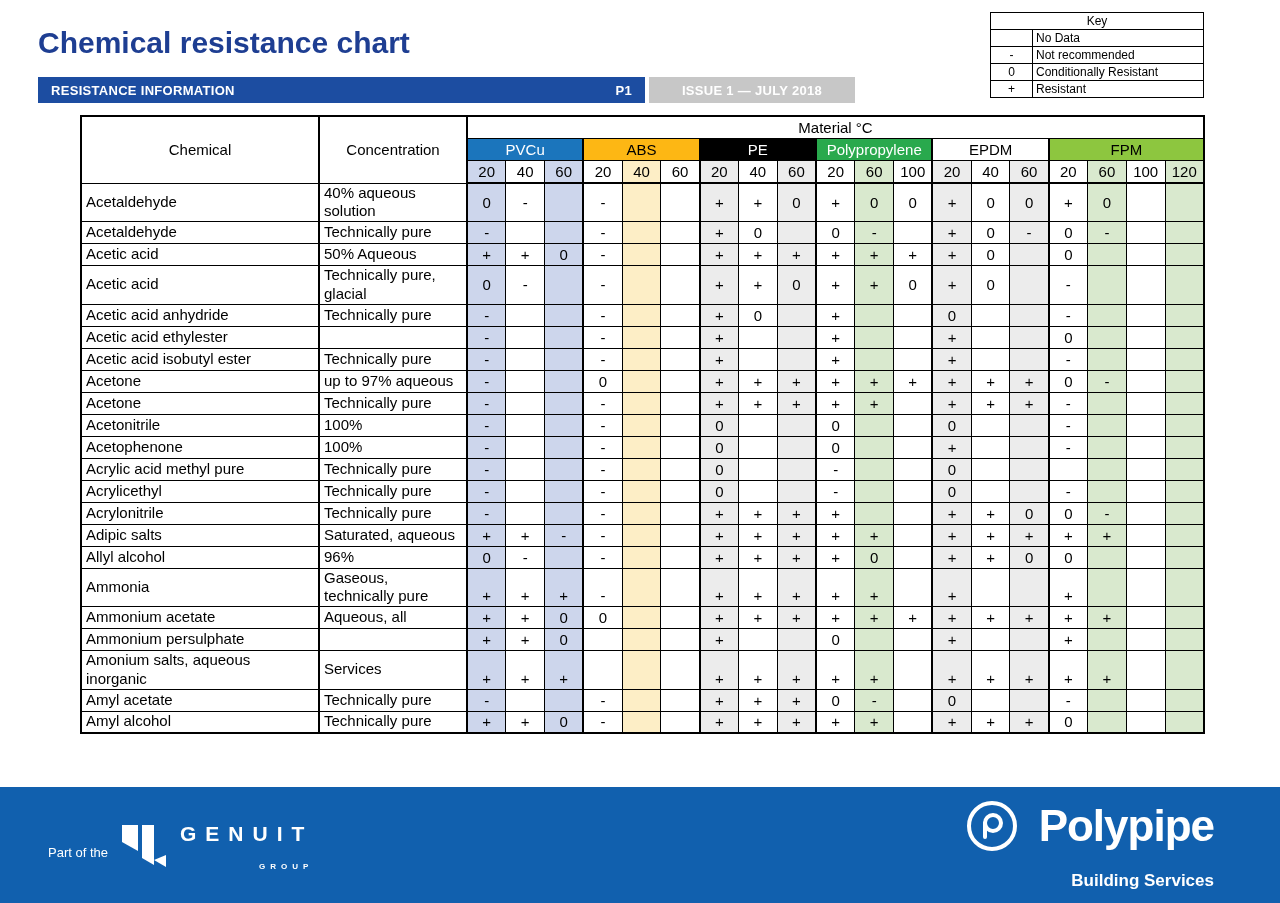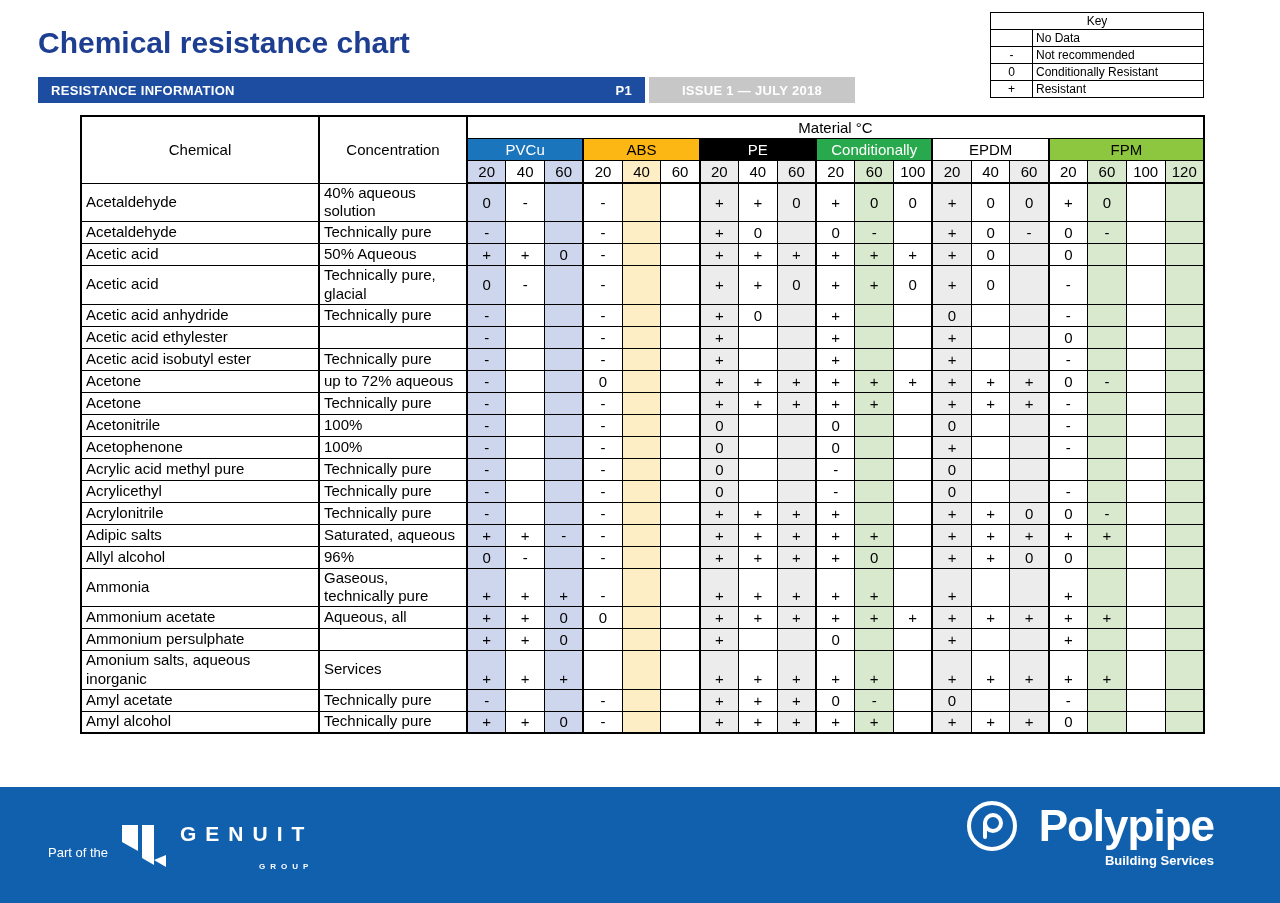--- a/index.html
+++ b/index.html
@@ -65,21 +65,21 @@
   .genuit-word { display:flex; flex-direction:column; margin-left:8px; }
   .genuit-main { font-size:21px; font-weight:bold; letter-spacing:9px; }
   .genuit-sub { font-size:8px; font-weight:bold; letter-spacing:5px; align-self:flex-end; margin-top:16px; }
   .website {
     position:absolute; left:460px; width:420px; top:38px; text-align:center;
     font-size:17px; font-weight:bold; letter-spacing:.3px;
   }
   .brand-block { position:absolute; right:66px; top:12px; text-align:right; }
   .brand-row { display:flex; align-items:center; justify-content:flex-end; }
   .brand-name { font-size:44px; font-weight:bold; letter-spacing:-1px; margin-left:20px; }
-  .brand-sub { font-size:13px; font-weight:bold; margin-top:0; }
+  .brand-sub { font-size:17px; font-weight:bold; margin-top:18px; }
 </style>
 </head>
 <body>
 
 <div class="page-title">Chemical resistance chart</div>
 
 <div class="info-bar">
   <div class="info-blue">
     <span>RESISTANCE INFORMATION</span>
     <span>P1</span>
@@ -140,21 +140,21 @@
   <thead id="main-head">
       <tr>
         <th rowspan="3" class="chem-h">Chemical</th>
         <th rowspan="3" class="conc-h">Concentration</th>
         <th colspan="19" class="mat-h">Material °C</th>
       </tr>
       <tr>
         <th colspan="3" class="group-h thick-l" style="background: rgb(27, 117, 188); color: rgb(255, 255, 255);">PVCu</th>
         <th colspan="3" class="group-h thick-l" style="background: rgb(253, 183, 20); color: rgb(0, 0, 0);">ABS</th>
         <th colspan="3" class="group-h thick-l" style="background: rgb(0, 0, 0); color: rgb(255, 255, 255);">PE</th>
-        <th colspan="3" class="group-h thick-l" style="background: rgb(41, 169, 77); color: rgb(255, 255, 255);">Conditionally</th>
+        <th colspan="3" class="group-h thick-l" style="background: rgb(41, 169, 77); color: rgb(255, 255, 255);">Polypropylene</th>
         <th colspan="3" class="group-h thick-l" style="background: rgb(255, 255, 255); color: rgb(0, 0, 0);">EPDM</th>
         <th colspan="4" class="group-h thick-l" style="background: rgb(141, 198, 63); color: rgb(0, 0, 0);">FPM</th>
       </tr>
       <tr class="temps-row">
         <th class="thick-l" style="background: rgb(205, 214, 236);">20</th>
         <th>40</th>
         <th style="background: rgb(205, 214, 236);">60</th>
         <th class="thick-l">20</th>
         <th style="background: rgb(253, 238, 198);">40</th>
         <th>60</th>
@@ -330,21 +330,21 @@
         <td class="val thick-l" style="background: rgb(236, 236, 236);">+</td>
         <td class="val"></td>
         <td class="val" style="background: rgb(236, 236, 236);"></td>
         <td class="val thick-l">-</td>
         <td class="val" style="background: rgb(217, 233, 206);"></td>
         <td class="val"></td>
         <td class="val" style="background: rgb(217, 233, 206);"></td>
       </tr>
       <tr>
         <td class="chem">Acetone</td>
-        <td class="conc">up to 72% aqueous</td>
+        <td class="conc">up to 97% aqueous</td>
         <td class="val thick-l" style="background: rgb(205, 214, 236);">-</td>
         <td class="val"></td>
         <td class="val" style="background: rgb(205, 214, 236);"></td>
         <td class="val thick-l">0</td>
         <td class="val" style="background: rgb(253, 238, 198);"></td>
         <td class="val"></td>
         <td class="val thick-l" style="background: rgb(236, 236, 236);">+</td>
         <td class="val">+</td>
         <td class="val" style="background: rgb(236, 236, 236);">+</td>
         <td class="val thick-l">+</td>

